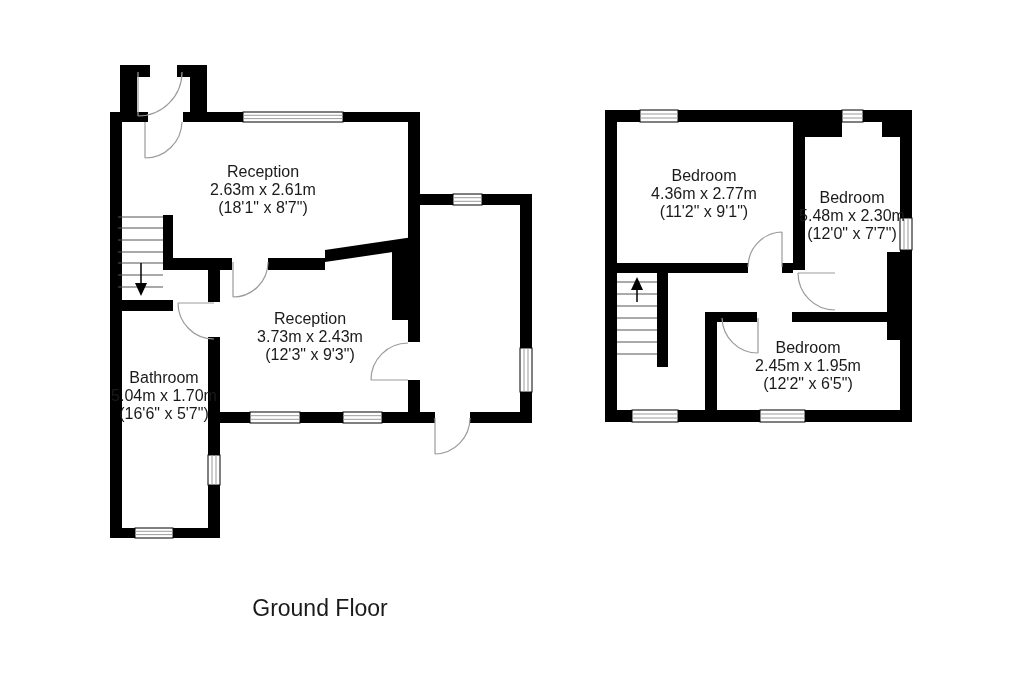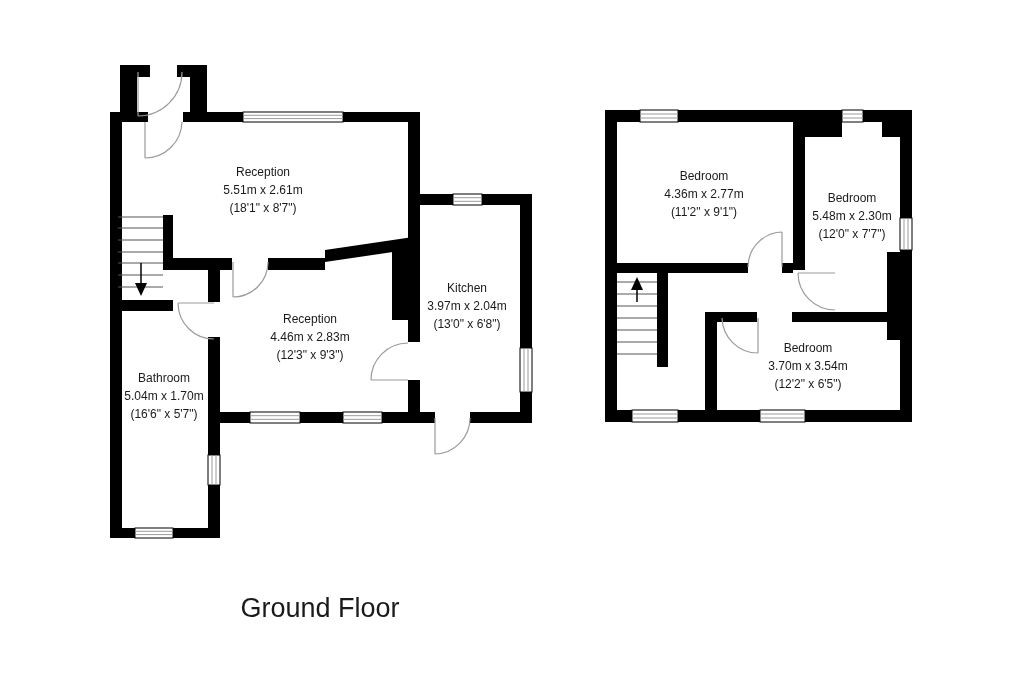--- a/index.html
+++ b/index.html
@@ -19,26 +19,26 @@
   .w{fill:var(--wall);}
   .win{fill:#ffffff;stroke:#000000;stroke-width:1;}
   .winline{stroke:var(--window-line);stroke-width:1;fill:none;}
   .door{stroke:var(--door-arc);stroke-width:1.2;fill:none;}
   .tread{stroke:var(--stair-line);stroke-width:1;fill:none;}
   .arrow{fill:#000000;}
   .arrowstem{stroke:#000000;stroke-width:1.5;fill:none;}
   .room-label{
     position:absolute;transform:translateX(-50%);
     text-align:center;color:var(--text);
-    font-size:12px;line-height:18px;white-space:nowrap;
+    font-size:16px;line-height:18px;white-space:nowrap;
   }
   .floor-title{
     position:absolute;transform:translateX(-50%);
     text-align:center;color:var(--text);
-    font-size:27px;line-height:28px;white-space:nowrap;
+    font-size:23px;line-height:28px;white-space:nowrap;
   }
 </style>
 </head>
 <body>
 
 <div class="canvas">
 
   <svg class="plan-svg" width="1024" height="683" viewBox="0 0 1024 683">
 
     <g>
@@ -215,35 +215,30 @@
         <g>
           <polygon class="arrow" points="631,290 643,290 637,277"></polygon>
           <path class="arrowstem" d="M637,290 V302"></path>
         </g>
       </g>
     </g>
   </svg>
 
   <div class="room-label" style="left:263px;top:163px">
     <div>Reception</div>
-    <div>5.51m x 2.61m</div>
+    <div>2.63m x 2.61m</div>
     <div>(18'1" x 8'7")</div>
   </div>
 
   <div class="room-label" style="left:310px;top:310px">
     <div>Reception</div>
-    <div>4.46m x 2.83m</div>
+    <div>3.73m x 2.43m</div>
     <div>(12'3" x 9'3")</div>
   </div>
 
-  <div class="room-label" style="left:467px;top:279px">
-    <div>Kitchen</div>
-    <div>3.97m x 2.04m</div>
-    <div>(13'0" x 6'8")</div>
-  </div>
 
   <div class="room-label" style="left:164px;top:369px">
     <div>Bathroom</div>
     <div>5.04m x 1.70m</div>
     <div>(16'6" x 5'7")</div>
   </div>
 
   <div class="room-label" style="left:704px;top:167px">
     <div>Bedroom</div>
     <div>4.36m x 2.77m</div>
@@ -251,19 +246,19 @@
   </div>
 
   <div class="room-label" style="left:852px;top:189px">
     <div>Bedroom</div>
     <div>5.48m x 2.30m</div>
     <div>(12'0" x 7'7")</div>
   </div>
 
   <div class="room-label" style="left:808px;top:339px">
     <div>Bedroom</div>
-    <div>3.70m x 3.54m</div>
+    <div>2.45m x 1.95m</div>
     <div>(12'2" x 6'5")</div>
   </div>
 
   <div class="floor-title" style="left:320px;top:594px">Ground Floor</div>
 
 </div>
 
 </body></html>

